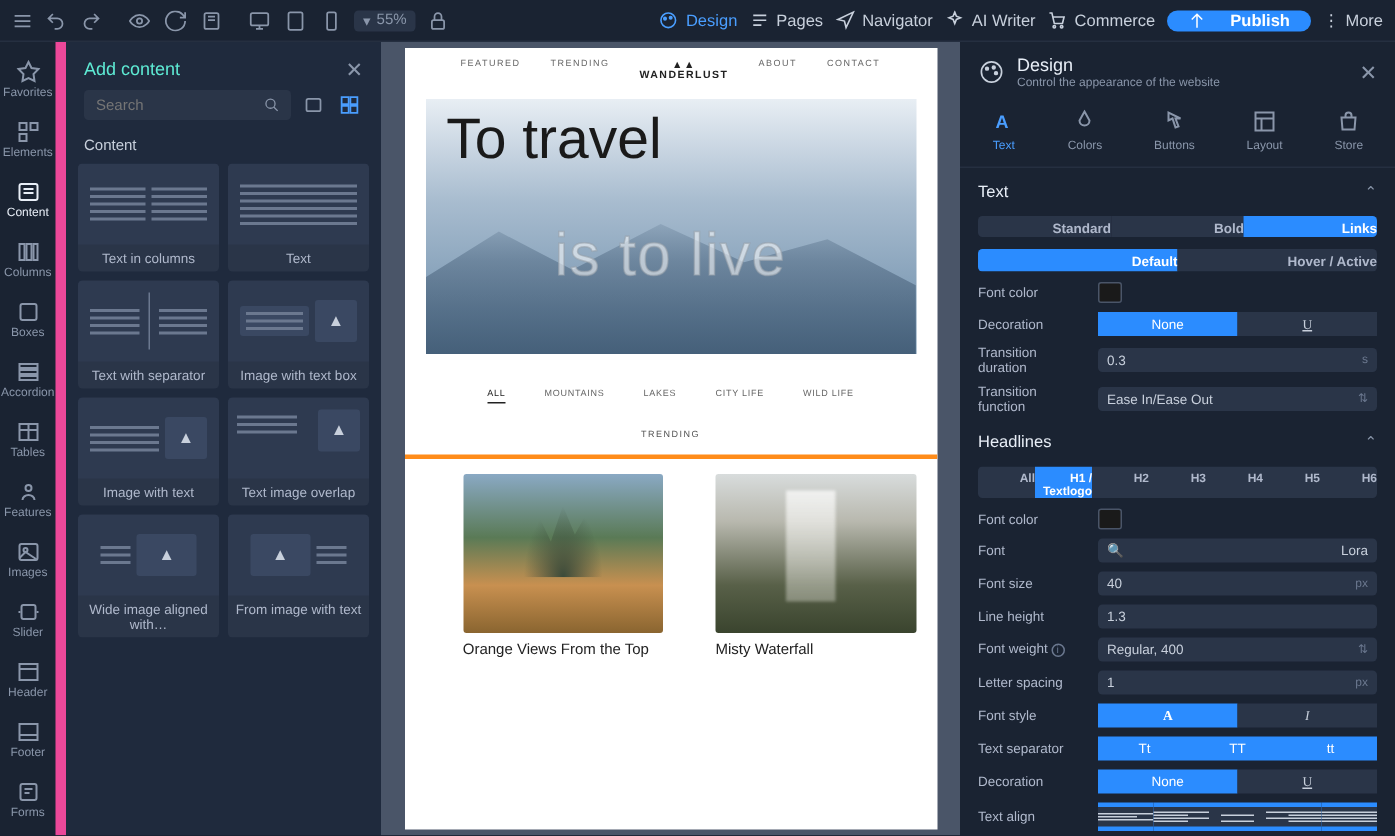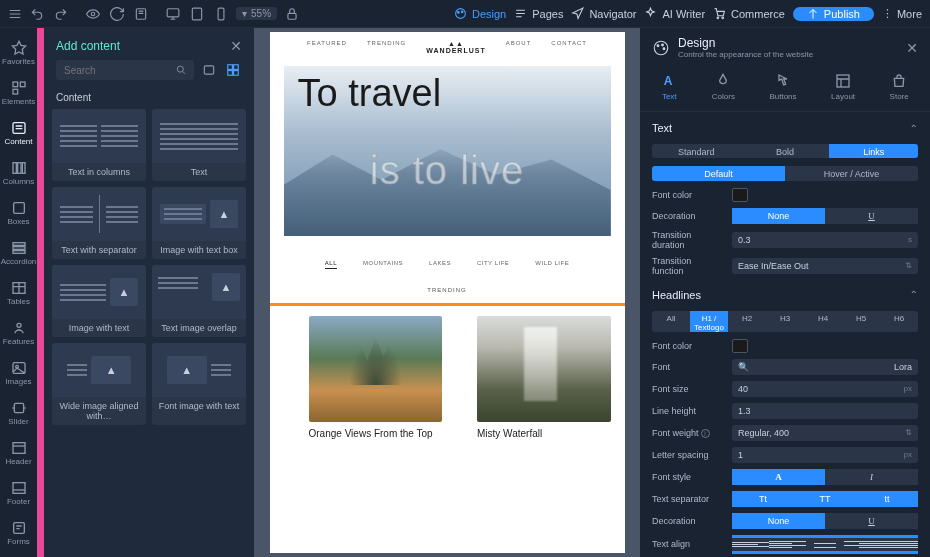--- a/index.html
+++ b/index.html
@@ -8,21 +8,21 @@
 
 .topbar { height: 28px; background: #1a2332; display: flex; align-items: center; padding: 0 8px; gap: 8px; border-bottom: 1px solid #252f40; }
 .topbar .tb-group { display: flex; align-items: center; gap: 10px; }
 .topbar .tb-ico { width: 14px; height: 14px; display: inline-flex; align-items: center; justify-content: center; color: #8a96aa; cursor: pointer; }
 .topbar .tb-ico svg { width: 14px; height: 14px; }
 .zoom { background: #2a3548; border-radius: 3px; padding: 1px 6px; display: flex; align-items: center; gap: 4px; color: #8a96aa; font-size: 10px; }
 .top-link { display: flex; align-items: center; gap: 5px; color: #c8d0dc; cursor: pointer; font-size: 11px; }
 .top-link.active { color: #4a9eff; }
 .top-link svg { width: 13px; height: 13px; }
 .spacer { flex: 1; }
-.publish-btn { background: #2b8cff; color: #fff; border-radius: 12px; padding: 1px 14px; display: flex; align-items: center; gap: 5px; font-size: 11px; font-weight: 400; }
+.publish-btn { background: #2b8cff; color: #fff; border-radius: 12px; padding: 1px 14px; display: flex; align-items: center; gap: 16px; font-size: 11px; font-weight: 700; }
 .more { color: #c8d0dc; display: flex; align-items: center; gap: 4px; }
 
 
 .main { flex: 1; display: flex; overflow: hidden; }
 
 
 .rail { width: 44px; background: #1a2332; border-right: 7px solid #ec4899; display: flex; flex-direction: column; align-items: center; padding-top: 8px; gap: 6px; }
 .rail-item { width: 40px; display: flex; flex-direction: column; align-items: center; gap: 1px; padding: 4px 0; cursor: pointer; color: #8a96aa; font-size: 8px; border-radius: 3px; }
 .rail-item.active { color: #e8eef7; }
 .rail-item svg { width: 16px; height: 16px; }
@@ -77,21 +77,21 @@
 .dp-head h3 { font-size: 12px; color: #e8eef7; font-weight: 500; }
 .dp-head p { font-size: 8px; color: #8a96aa; }
 .dp-iconrow { display: flex; justify-content: space-around; padding: 6px 4px 10px; border-bottom: 1px solid #252f40; }
 .dp-icon { display: flex; flex-direction: column; align-items: center; gap: 3px; color: #8a96aa; cursor: pointer; font-size: 8px; }
 .dp-icon.on { color: #4a9eff; }
 .dp-icon svg { width: 16px; height: 16px; }
 .section-head { display: flex; justify-content: space-between; align-items: center; padding: 10px 12px 6px; }
 .section-head h4 { font-size: 11px; color: #e8eef7; font-weight: 500; }
 .chev { color: #8a96aa; }
 .seg { display: flex; margin: 4px 12px; border-radius: 3px; overflow: hidden; }
-.seg span { flex: 1; text-align: center; padding: 3px 0; background: #2a3548; color: #b0b9cc; cursor: pointer; font-size: 9px; }
+.seg span { flex: 1; text-align: right; padding: 3px 0; background: #2a3548; color: #b0b9cc; cursor: pointer; font-size: 9px; font-weight: bold; }
 .seg span.on { background: #2b8cff; color: #fff; }
 .seg.small span { font-size: 8px; padding: 3px 0; }
 .prop-row { display: flex; align-items: center; padding: 3px 12px; gap: 8px; }
 .prop-row label { width: 72px; color: #b0b9cc; font-size: 9px; }
 .color-swatch { width: 16px; height: 14px; background: #1a1a1a; border: 1px solid #4a5568; border-radius: 2px; cursor: pointer; }
 .prop-input { flex: 1; background: #2a3548; border-radius: 3px; padding: 3px 6px; color: #c8d0dc; font-size: 9px; display: flex; align-items: center; justify-content: space-between; }
 .prop-input .unit { color: #6b788f; font-size: 8px; }
 .deco-row { display: flex; gap: 0; flex: 1; }
 .deco-row span { flex: 1; text-align: center; padding: 3px 0; background: #2a3548; cursor: pointer; font-size: 9px; }
 .deco-row span.on { background: #2b8cff; color: #fff; }
@@ -452,21 +452,21 @@
         </div>
       <div class="cp-card">
           <div class="cp-thumb">
             <div class="cp-img-box" style="width:40px">▲</div>
             <div class="cp-lines" style="flex:0.6">
               <span></span>
               <span></span>
               <span></span>
             </div>
           </div>
-          <div class="cp-cap">Font image with text</div>
+          <div class="cp-cap">From image with text</div>
         </div>
     </div>
   </div>
 
   <div class="canvas">
     <div class="site">
       <div class="site-nav">
         <span>FEATURED</span>
         <span>TRENDING</span>
         <span class="logo">

